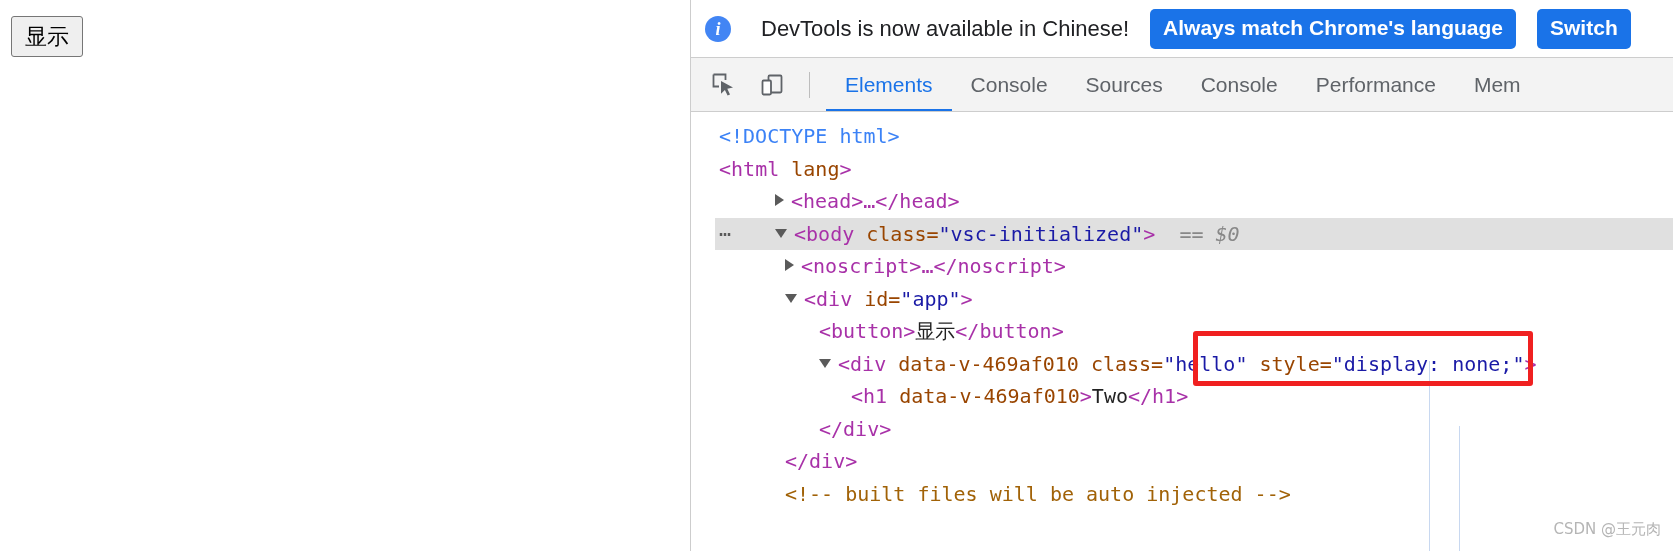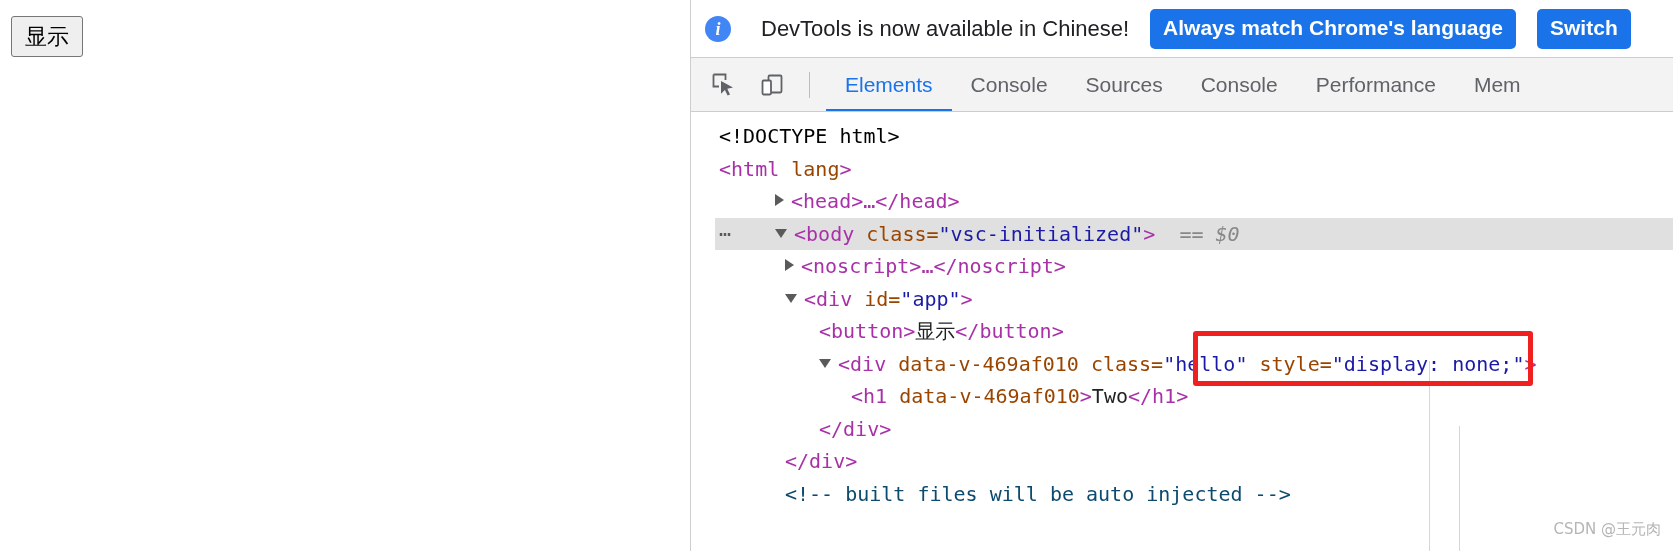--- a/index.html
+++ b/index.html
@@ -155,23 +155,23 @@
   }
   .ind1 { padding-left: 28px; }
   .ind2 { padding-left: 60px; margin-left: 24px; }
   .ind3 { padding-left: 94px; }
   .ind4 { padding-left: 128px; }
   .ind5 { padding-left: 160px; }
 
   .tag      { color: #a831a8; }
   .attname  { color: #994500; }
   .attval   { color: #1a1aa6; }
-  .doctype  { color: #000000; }
+  .doctype  { color: #3b82f6; }
   .text     { color: #222222; }
-  .comment  { color: #0c4a6e; }
+  .comment  { color: #a16207; }
   .selmark  { color: #888888; font-style: italic; }
 
   .arrow {
     display: inline-block;
     width: 0; height: 0;
     margin-right: 7px;
     vertical-align: 2px;
   }
   .arrow.closed {
     border-left: 9px solid #5a5a5a;

